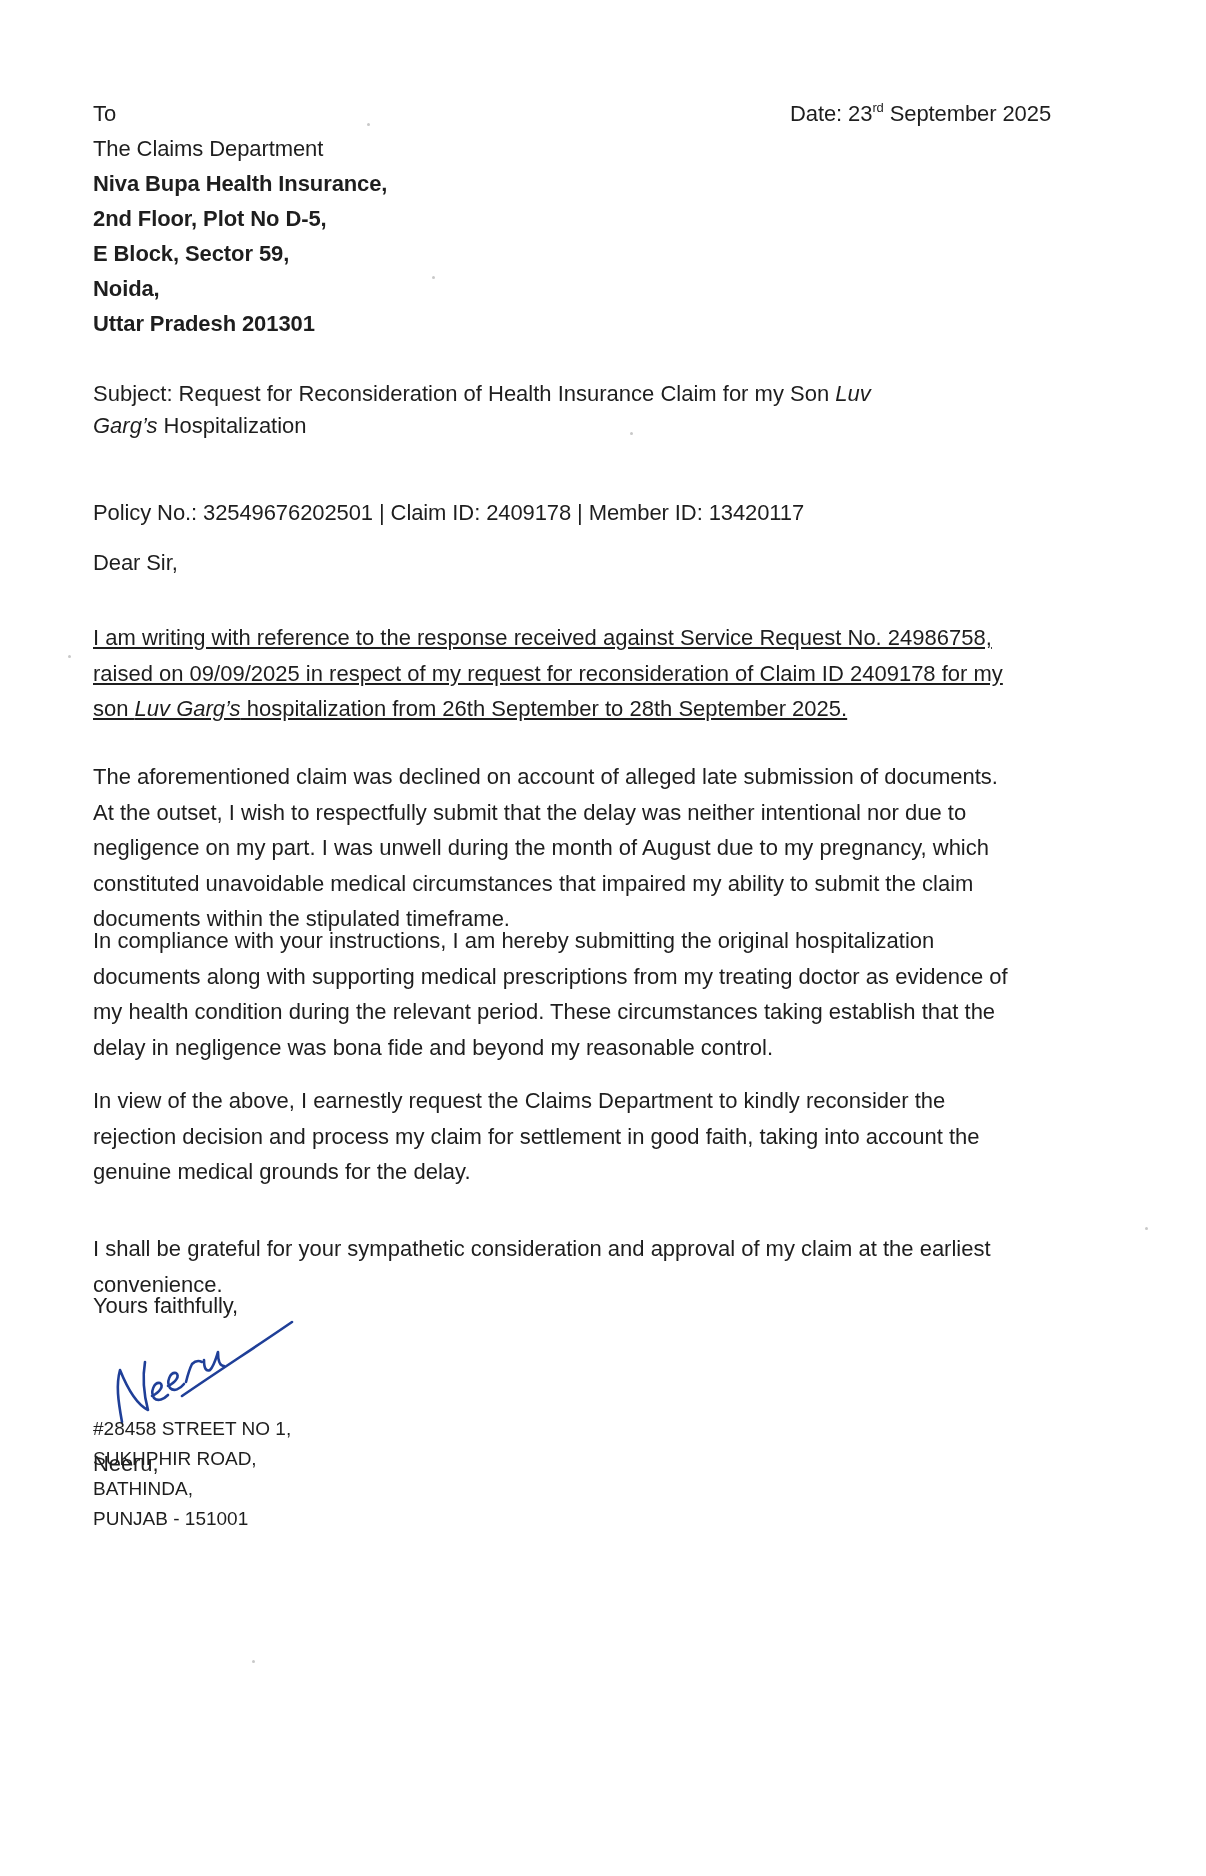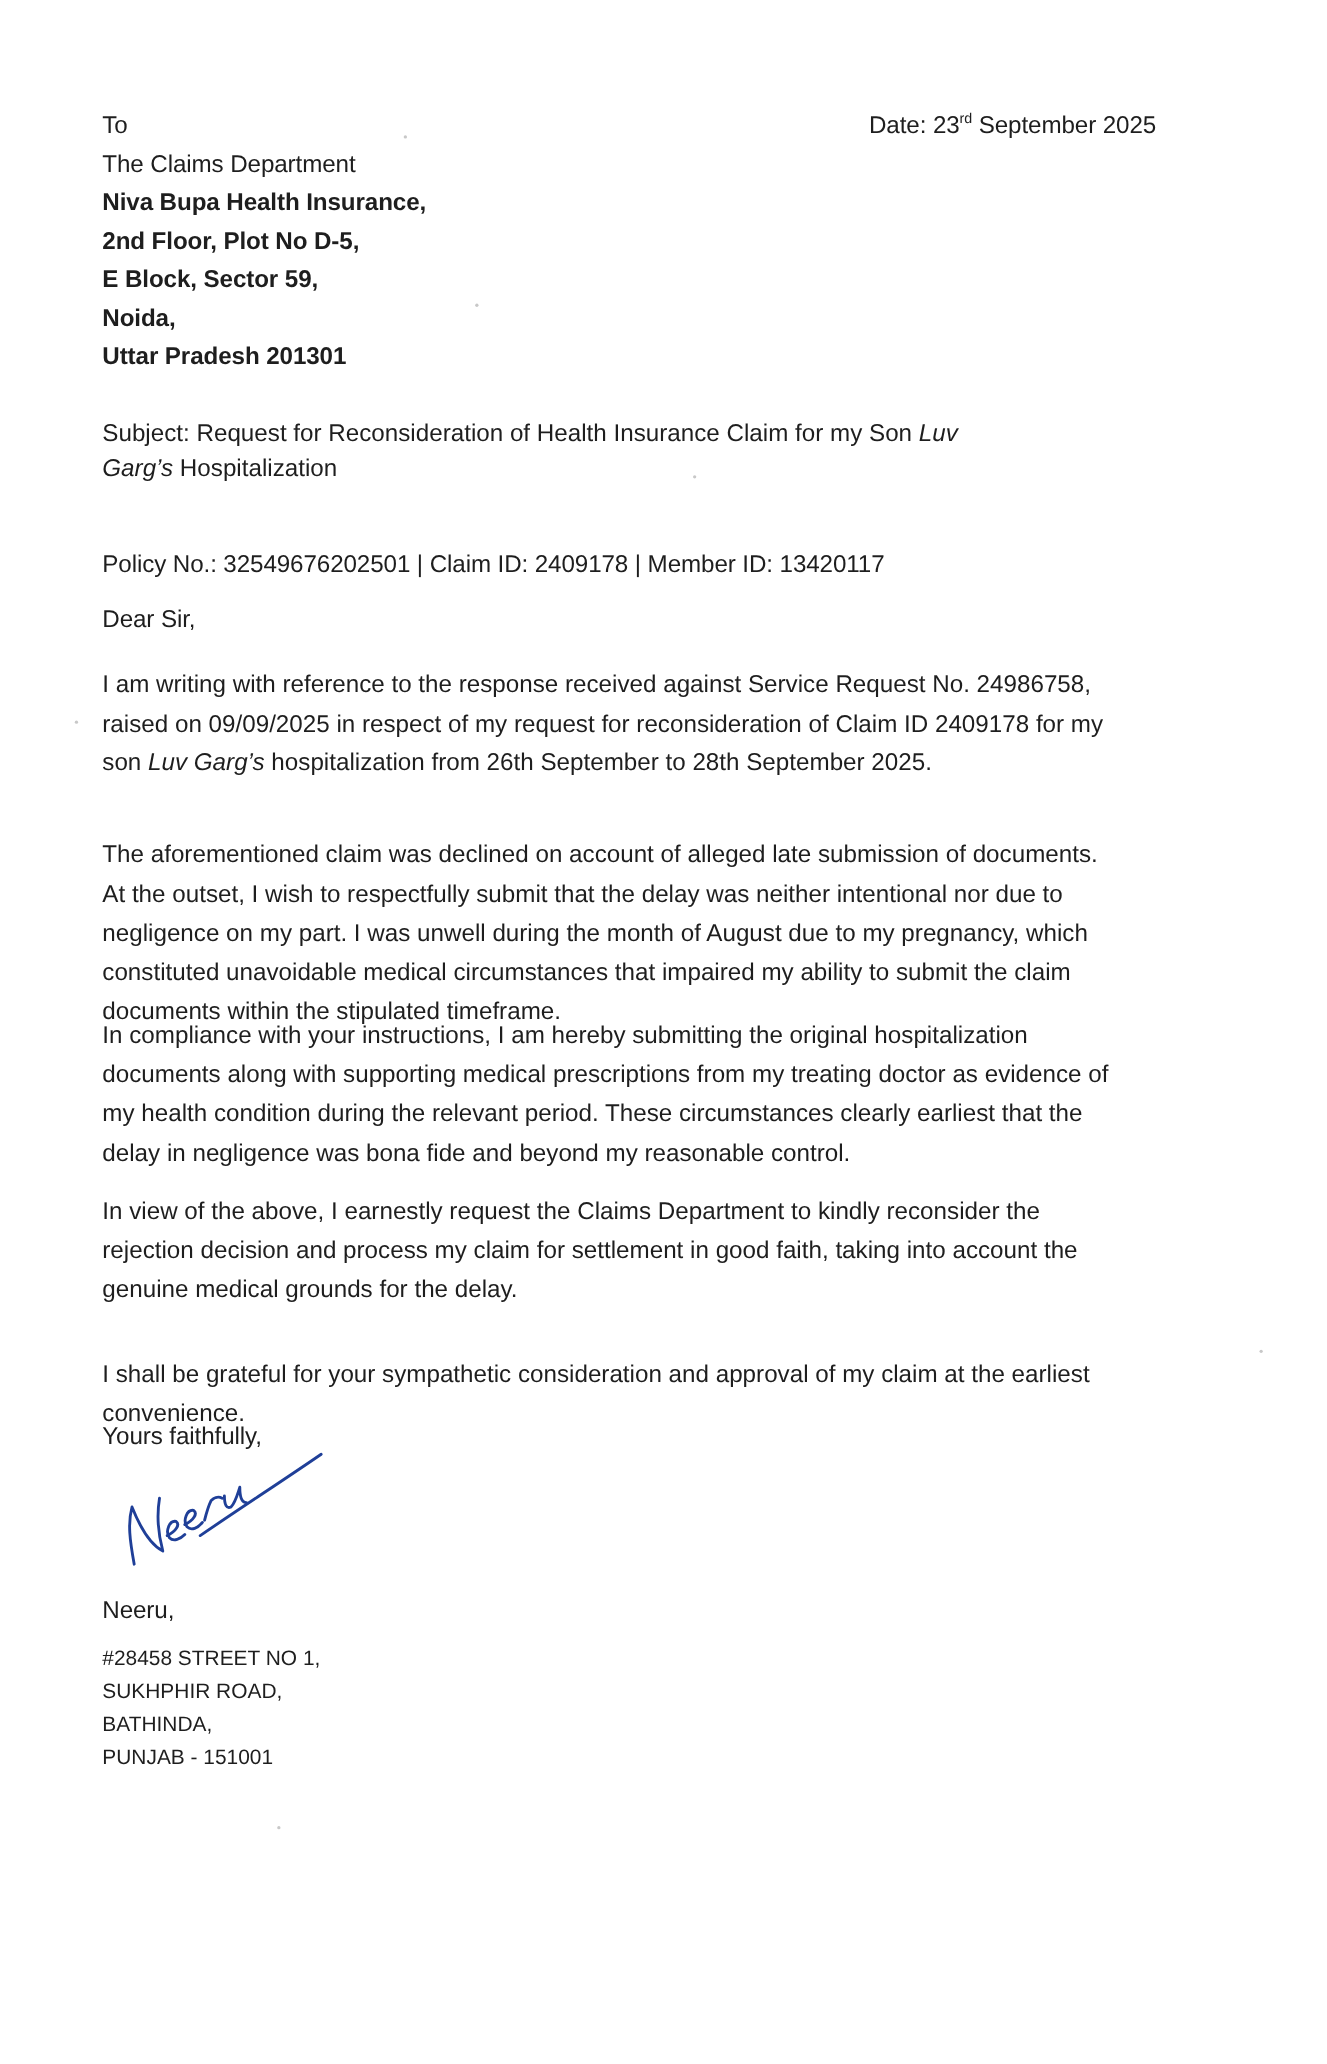--- a/index.html
+++ b/index.html
@@ -37,38 +37,38 @@
 
 <div class="abs" style="left:93px; top:378px; font-size:22px; line-height:32px;">
   <div style="white-space:nowrap;"><span>Subject: Request for Reconsideration of Health Insurance Claim for my Son </span><i>Luv</i></div>
   <div style="white-space:nowrap;"><i>Garg’s</i><span> Hospitalization</span></div>
 </div>
 
 <div class="abs line" style="left:93px; top:495px;">Policy No.: 32549676202501 | Claim ID: 2409178 | Member ID: 13420117</div>
 
 <div class="abs line" style="left:93px; top:545px;">Dear Sir,</div>
 
-<div class="para" style="top:604px;">
+<div class="para" style="top:620px;text-decoration:underline;">
   <p>I am writing with reference to the response received against Service Request No. 24986758,</p>
   <p>raised on 09/09/2025 in respect of my request for reconsideration of Claim ID 2409178 for my</p>
   <p><span>son </span><i>Luv Garg’s</i><span> hospitalization from 26th September to 28th September 2025.</span></p>
 </div>
 
 <div class="para" style="top:727px;margin-top:32px;">
   <p>The aforementioned claim was declined on account of alleged late submission of documents.</p>
   <p>At the outset, I wish to respectfully submit that the delay was neither intentional nor due to</p>
   <p>negligence on my part. I was unwell during the month of August due to my pregnancy, which</p>
   <p>constituted unavoidable medical circumstances that impaired my ability to submit the claim</p>
   <p>documents within the stipulated timeframe.</p>
 </div>
 
 <div class="para" style="top:923px;">
   <p>In compliance with your instructions, I am hereby submitting the original hospitalization</p>
   <p>documents along with supporting medical prescriptions from my treating doctor as evidence of</p>
-  <p>my health condition during the relevant period. These circumstances clearly earliest that the</p>
+  <p>my health condition during the relevant period. These circumstances taking establish that the</p>
   <p>delay in negligence was bona fide and beyond my reasonable control.</p>
 </div>
 
 <div class="para" style="top:1083px;">
   <p>In view of the above, I earnestly request the Claims Department to kindly reconsider the</p>
   <p>rejection decision and process my claim for settlement in good faith, taking into account the</p>
   <p>genuine medical grounds for the delay.</p>
 </div>
 
 <div class="para" style="top:1207px;margin-top:24px;">
@@ -90,21 +90,21 @@
     <path d="M86 82 C 88 74, 90 68, 92 64 C 94 62, 98 60, 102 62"></path>
 
     <path d="M104 60 C 104 68, 106 72, 110 70 C 114 66, 116 58, 118 52 C 118 60, 120 66, 124 66"></path>
 
     <path d="M82 96 C 120 70, 160 44, 192 22"></path>
   </g>
 </svg>
 
 <div class="abs line" style="left:93px; top:1446px;">Neeru,</div>
 
-<div class="abs" style="left:93px; top:1494px;">
+<div class="abs" style="left:93px; top:1414px;">
   <div class="small">#28458 STREET NO 1,</div>
   <div class="small">SUKHPHIR ROAD,</div>
   <div class="small">BATHINDA,</div>
   <div class="small">PUNJAB - 151001</div>
 </div>
 
 <div class="speck" style="left:367px; top:123px;"></div>
 <div class="speck" style="left:432px; top:276px;"></div>
 <div class="speck" style="left:630px; top:432px;"></div>
 <div class="speck" style="left:68px; top:655px;"></div>

